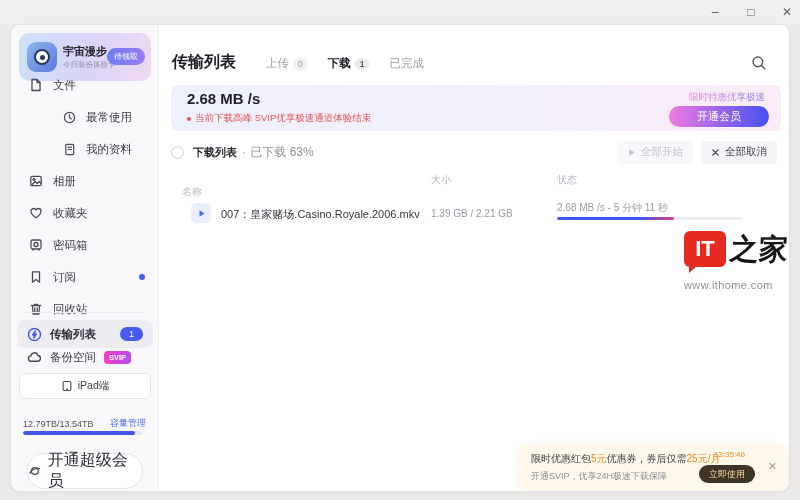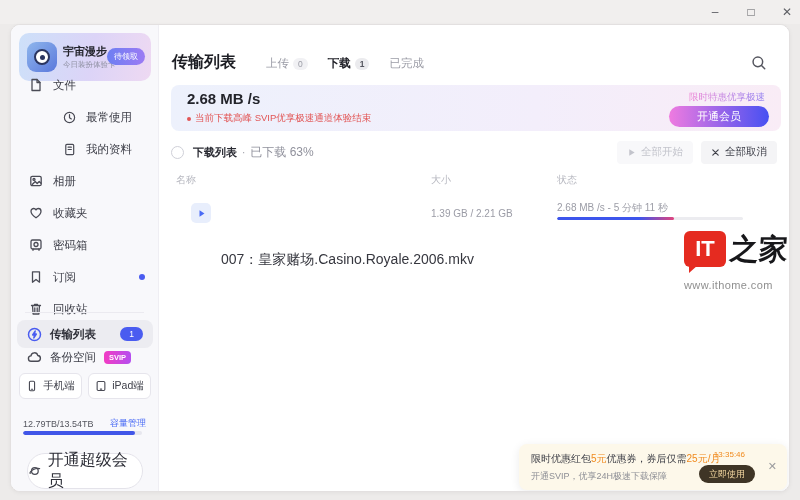--- a/index.html
+++ b/index.html
@@ -70,25 +70,25 @@
   .check-circle { width:13px; height:13px; border:1px solid #cfd0d8; border-radius:50%; cursor:pointer; }
   .lt-title { font-size:11px; font-weight:bold; color:#2a2b33; margin-left:9px; }
   .lt-sep { font-size:10px; color:#9b9ca6; margin:0 5px; }
   .lt-progress { font-size:12px; color:#90919c; }
   .lt-actions { margin-left:auto; display:flex; gap:8px; }
   .lt-btn { height:23px; border-radius:4px; background:#f4f4f6; display:flex; align-items:center; gap:5px; padding:0 10px; font-size:10.5px; color:#3f404a; cursor:pointer; }
   .lt-btn.disabled { color:#c3c4cc; background:#f8f8fa; cursor:default; }
 
   .tbl-headers { position:absolute; top:148px; left:0; right:0; font-size:10px; color:#b7b8c0; }
   .tbl-headers span { position:absolute; }
-  .th-name { left:16px; } .th-size { left:271px; } .th-status { left:397px; }
+  .th-name { left:22px;margin-top:12px; } .th-size { left:271px; } .th-status { left:397px; }
 
   .file-row { position:absolute; top:172px; left:0; right:0; height:36px; }
   .play-chip { position:absolute; left:31px; top:6px; width:20px; height:20px; border-radius:5px; background:#e8eefc; display:flex; align-items:center; justify-content:center; cursor:pointer; }
-  .fr-name { position:absolute; left:61px; top:10px; font-size:14px; color:#36373f;margin-top:44px; }
+  .fr-name { position:absolute; left:61px; top:10px; font-size:11px; color:#36373f; }
   .fr-size { position:absolute; left:271px; top:11px; font-size:10px; color:#9b9ca6; }
   .fr-status { position:absolute; left:397px; top:4px; font-size:10px; color:#9b9ca6; }
   .fr-bar { position:absolute; left:397px; top:20px; width:186px; height:3px; border-radius:2px; background:#ececf0; overflow:hidden; }
   .fr-fill { height:100%; border-radius:2px; background:linear-gradient(90deg,#3d55ec 70%,#e0447e 100%); }
 
   
   .watermark { position:absolute; left:524px; top:206px; width:120px; }
   .wm-row { display:flex; align-items:flex-start; }
   .wm-box { position:relative; width:42px; height:36px; background:#e52b20; border-radius:6px; color:#fff; font-size:22px; font-weight:bold; display:flex; align-items:center; justify-content:center; }
   .wm-box::after { content:""; position:absolute; left:5px; bottom:-6px; border-left:9px solid #e52b20; border-bottom:8px solid transparent; }
@@ -208,27 +208,20 @@
 
     <div class="backup-item">
       <svg class="ic" width="15" height="15" viewBox="0 0 14 14">
           <path d="M4 10.5a2.5 2.5 0 0 1-.3-5 3.2 3.2 0 0 1 6.3-.4 2.7 2.7 0 0 1-.4 5.4z"></path>
         </svg>
       <span>备份空间</span>
       <span class="svip-badge">SVIP</span>
     </div>
 
     <div class="device-btns">
-      <div class="device-btn">
-        <svg class="ic" width="12" height="12" viewBox="0 0 14 14">
-            <rect x="4" y="1.5" width="6" height="11" rx="1.3"></rect>
-            <path d="M6.2 10.8h1.6"></path>
-          </svg>
-        <span>手机端</span>
-      </div>
       <div class="device-btn">
         <svg class="ic" width="12" height="12" viewBox="0 0 14 14">
             <rect x="2.5" y="1.8" width="9" height="10.4" rx="1.3"></rect>
             <path d="M6.2 10.6h1.6"></path>
           </svg>
         <span>iPad端</span>
       </div>
     </div>
 
     <div class="storage-row">

